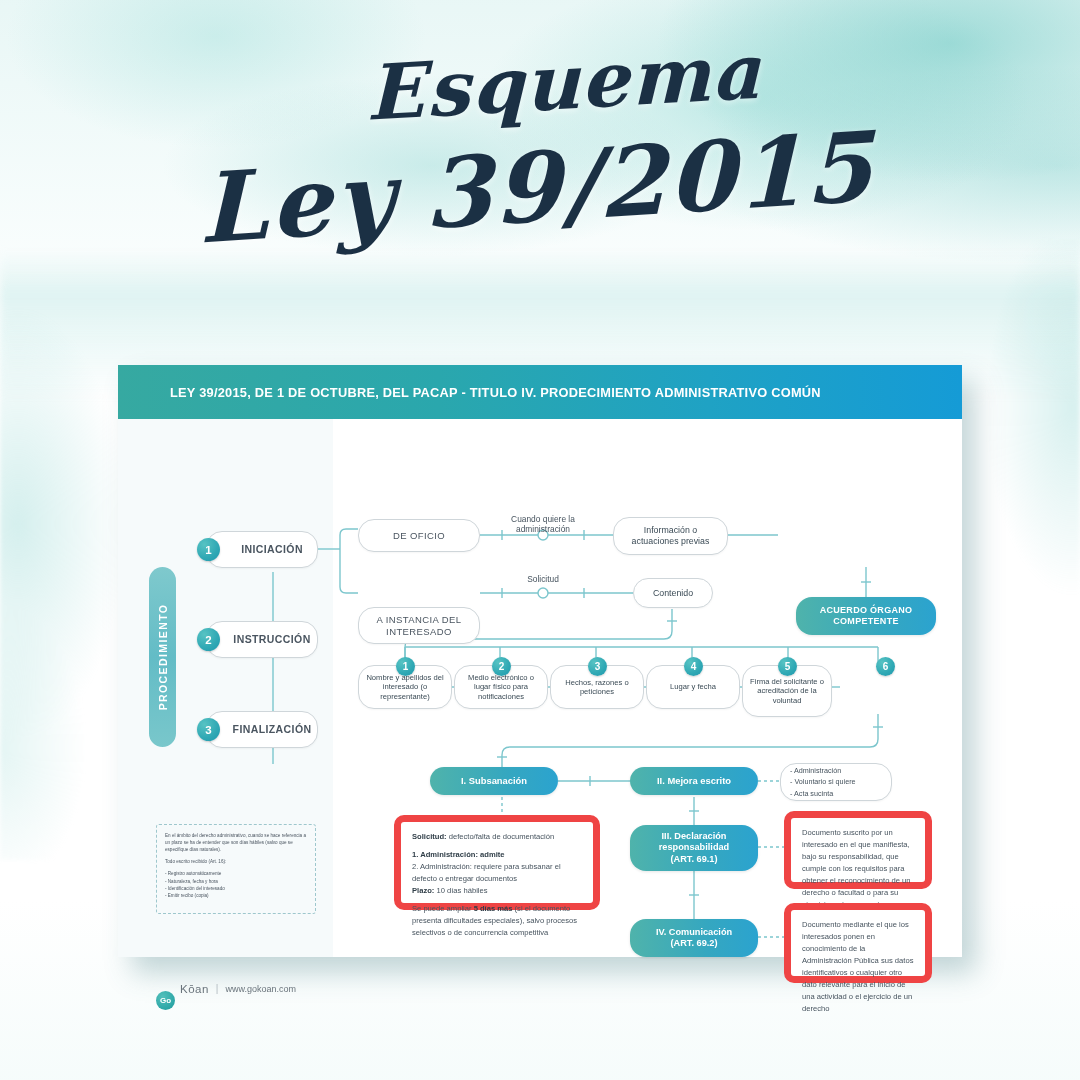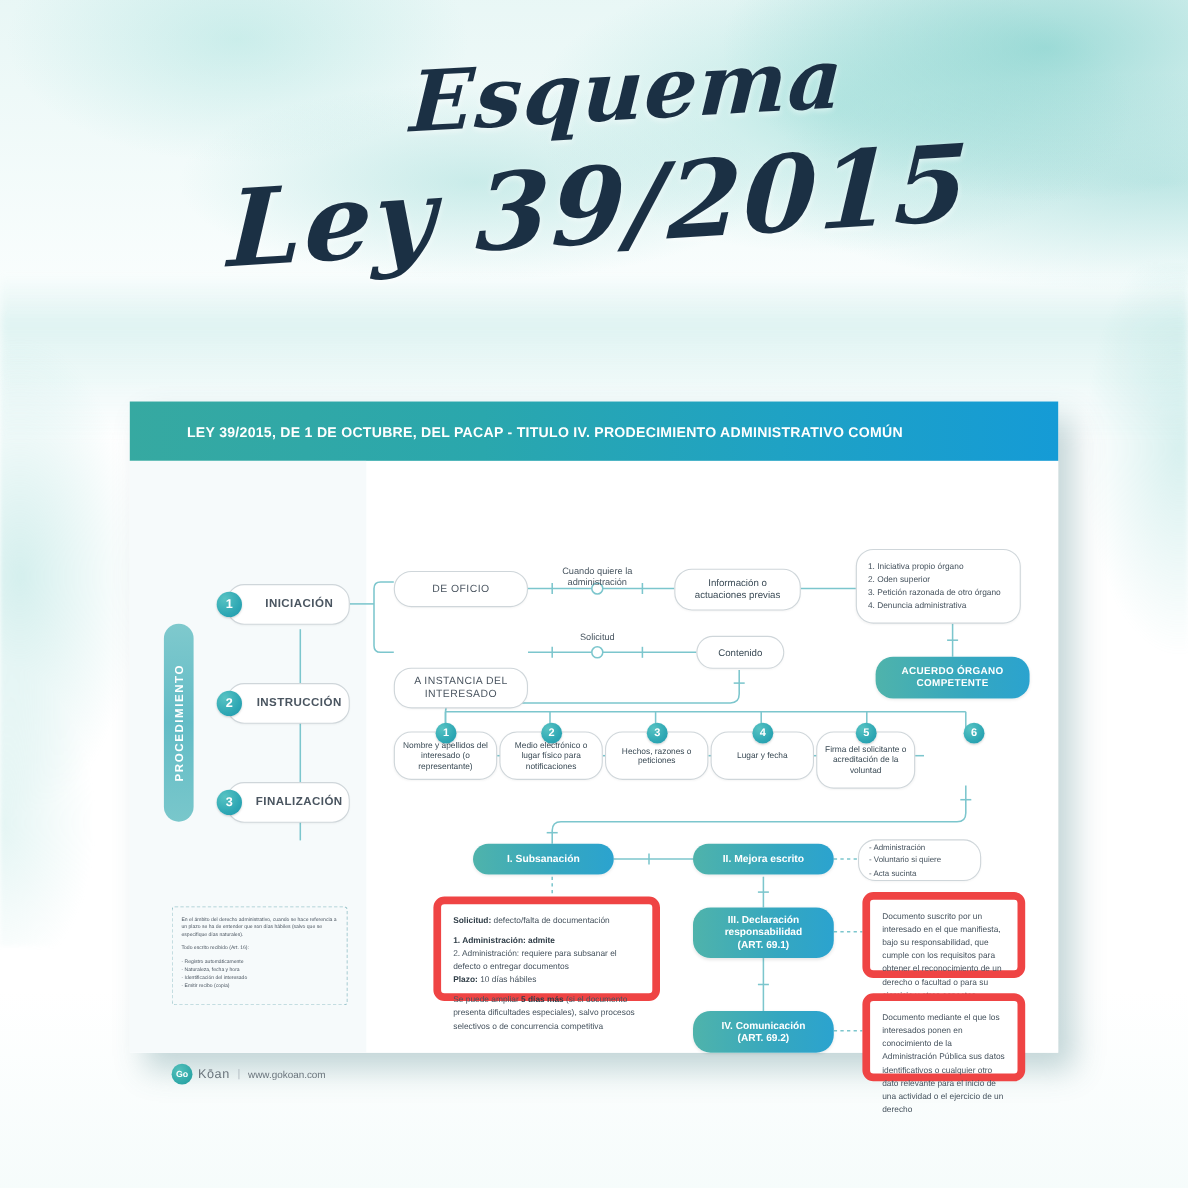--- a/index.html
+++ b/index.html
@@ -211,21 +211,21 @@
     position: absolute;
     left: 38px; top: 548px;
     display: flex; align-items: center; gap: 5px;
   }
   .logo-mark {
     width: 19px; height: 19px;
     border-radius: 50%;
     background: radial-gradient(circle at 35% 30%, #53c0bb 0%, #2fa8a8 65%, #1f9a9a 100%);
     color: #ffffff;
     font-size: 8px; font-weight: bold;
-    display: flex; align-items: center; justify-content: center;
+    display: flex; align-items: center; justify-content: center; margin-top: 24px;
   }
   .logo-word { font-size: 11.5px; color: #6a747c; letter-spacing: .5px; }
   .logo-sep { font-size: 10px; color: #b3bcc2; margin: 0 2px; }
   .logo-url { font-size: 9px; color: #6a747c; }
 
   
   .bullets {
     text-align: left;
     font-size: 7.6px;
     line-height: 1.55;
@@ -376,28 +376,20 @@
 
       <div class="node round" style="left:495px; top:98px; width:115px; height:38px; font-size:8.8px; white-space:pre-line;">
         <span>Información o
 actuaciones previas</span>
       </div>
 
       <div class="node round" style="left:515px; top:159px; width:80px; height:30px; font-size:8.8px;">
         <span>Contenido</span>
       </div>
 
-      <div class="node round" style="left:660px; top:80px; width:150px; height:68px; padding:8px 10px; justify-content:flex-start; align-items:center;">
-        <div class="bullets">
-          <div>1. Iniciativa propio órgano</div>
-          <div>2. Oden superior</div>
-          <div>3. Petición razonada de otro órgano</div>
-          <div>4. Denuncia administrativa</div>
-        </div>
-      </div>
 
       <div class="node round fill-teal" style="left:678px; top:178px; width:140px; height:38px; font-size:9px; white-space:pre-line; letter-spacing:.3px;">
         <span>ACUERDO ÓRGANO
 COMPETENTE</span>
       </div>
 
       <div class="node round" style="left:240px; top:246px; width:94px; height:44px; font-size:7.6px; padding:4px 7px;">
         <span>Nombre y apellidos del interesado (o representante)</span>
       </div>
       <div class="badge sm" style="left:278px; top:238px;">1</div>

